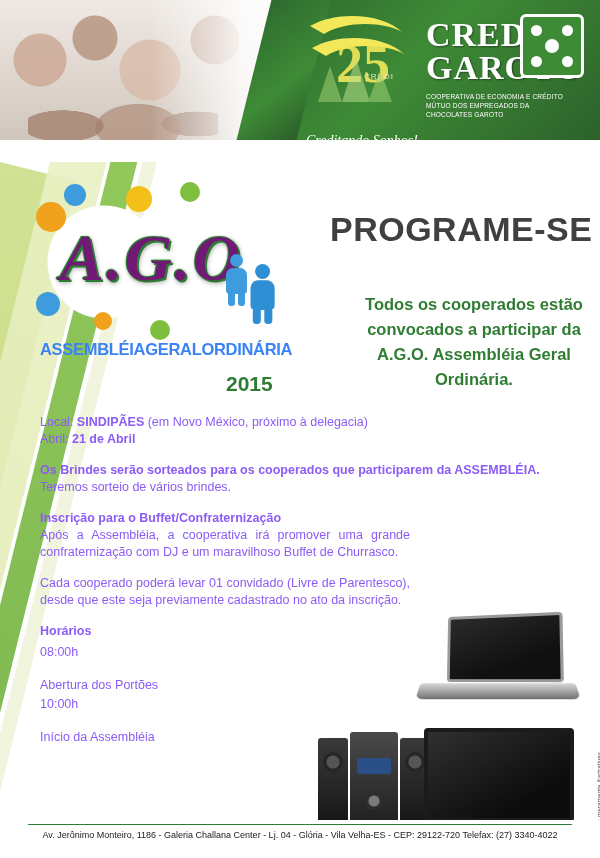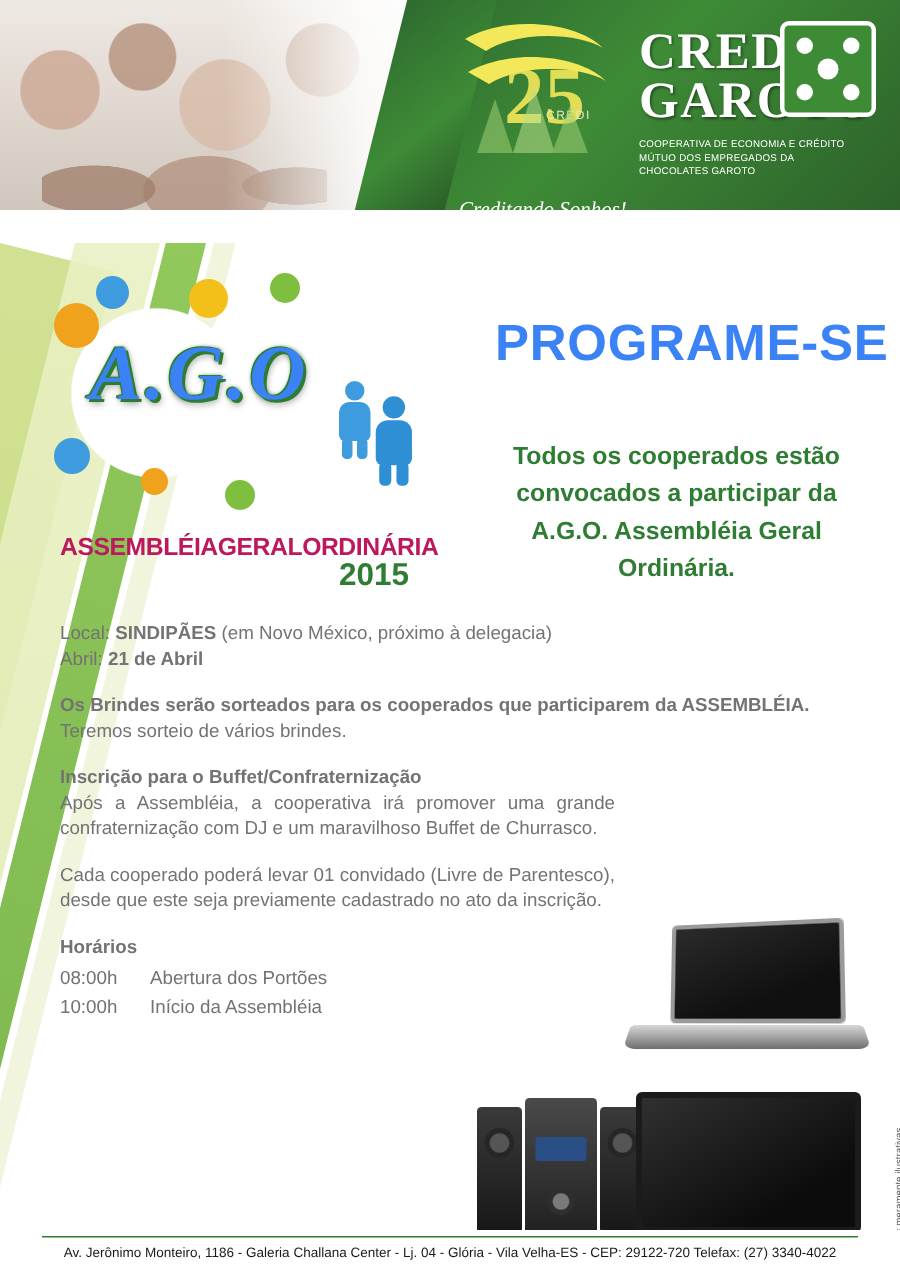--- a/index.html
+++ b/index.html
@@ -194,22 +194,22 @@
     position: absolute; left: 14px; top: 12px;
     width: 250px; height: 150px;
     background: radial-gradient(circle at 60px 70px, #ffffff 0 56px, rgba(255,255,255,0) 57px),
                 radial-gradient(circle at 150px 60px, #ffffff 0 62px, rgba(255,255,255,0) 63px),
                 radial-gradient(circle at 200px 95px, #ffffff 0 50px, rgba(255,255,255,0) 51px);
   }
   .ago-letters {
     position: absolute; left: 30px; top: 40px;
     font-family: "Liberation Serif", serif;
     font-weight: bold; font-style: italic;
-    font-size: 52px;
-    color: #3b82f6;
+    font-size: 66px;
+    color: #701a75;
     letter-spacing: 2px;
     text-shadow: 0 0 3px #2f7d33, 2px 2px 0 #2f7d33, -1px -1px 0 #2f7d33, 2px 3px 5px rgba(0,0,0,.35);
   }
   .ago-dot {
     position: absolute;
     border-radius: 50%;
   }
   .d1 { width: 30px; height: 30px; left: 6px;  top: 22px;  background:#f0a21c; }
   .d2 { width: 22px; height: 22px; left: 34px; top: 4px;   background:#3e9bdd; }
   .d3 { width: 26px; height: 26px; left: 96px; top: 6px;   background:#f3c01a; }
@@ -223,59 +223,59 @@
   }
   .fig .head { position:absolute; left:4px; top:0; width:13px; height:13px; border-radius:50%; }
   .fig .body { position:absolute; left:0; top:14px; width:21px; height:26px; border-radius:7px 7px 4px 4px; }
   .fig .leg1, .fig .leg2 { position:absolute; top:38px; width:7px; height:14px; border-radius:3px; }
   .fig .leg1 { left:2px; } .fig .leg2 { left:12px; }
   .figA { left: 196px; top: 74px; }
   .figA .head, .figA .body, .figA .leg1, .figA .leg2 { background:#3e9bdd; }
   .figB { left: 222px; top: 88px; transform: scale(1.15); }
   .figB .head, .figB .body, .figB .leg1, .figB .leg2 { background:#2f8fd4; }
   .ago-title {
-    position: absolute; left: 10px; top: 176px;
+    position: absolute; left: 10px; top: 160px;
     font-size: 16.5px;
     font-weight: bold;
-    color: #be185d;
+    color: #3b82f6;
     letter-spacing: -0.3px;
   }
   .ago-year {
     position: absolute; left: 196px; top: 192px;
     font-size: 21px; font-weight: bold; color: #2f7d33;
   }
 
   
   .programe {
     position: absolute; left: 330px; top: 48px;
-    font-size: 34px; font-weight: bold; color: #3b82f6;
+    font-size: 34px; font-weight: bold; color: #404040;
     letter-spacing: .5px;
   }
   .convoc {
-    position: absolute; left: 325px; top: 130px;
+    position: absolute; left: 348px; top: 130px;
     width: 252px;
     font-size: 16.5px; font-weight: bold; color: #2f7d33;
     line-height: 25px;
     text-align: center;
   }
 
   
   .text-block {
     position: absolute; left: 40px; top: 252px;
     width: 520px;
     font-size: 12.5px;
-    color: #737373;
+    color: #8b5cf6;
     line-height: 17px;
   }
   .text-block p { margin-bottom: 0; }
   .sp { height: 14px; }
   b { font-weight: bold; }
   .just { text-align: justify; width: 370px; }
   .hor-title { font-weight: bold; margin-bottom: 3px; }
-  .hor-row { display: flex; gap: 14px; line-height: 19px; }
+  .hor-row { display: flex; gap: 14px; line-height: 19px; flex-direction: column; }
   .hor-time { width: 46px; }
 
   
   .laptop {
     position: absolute; right: 22px; top: 452px;
     width: 160px; height: 96px;
   }
   .laptop .screen {
     position: absolute; left: 26px; top: 0;
     width: 118px; height: 68px;

